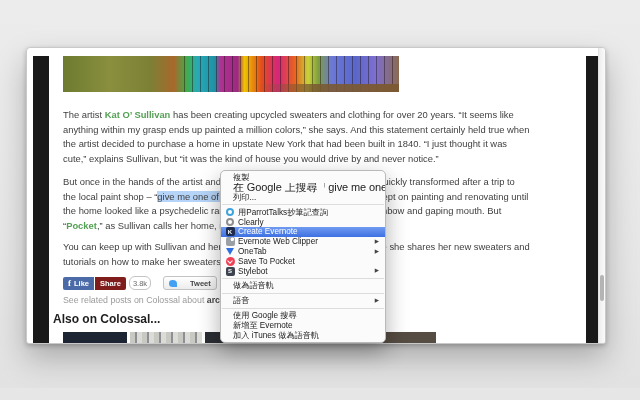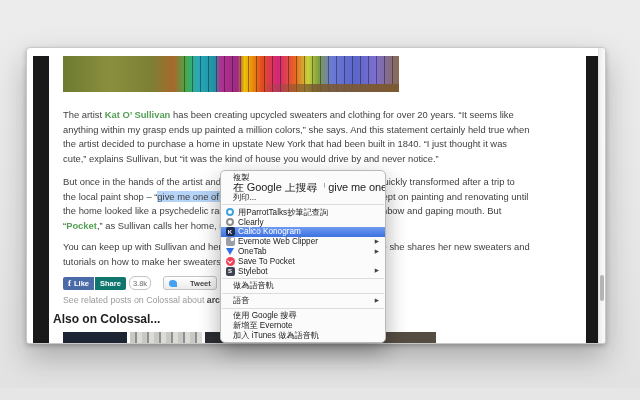--- a/index.html
+++ b/index.html
@@ -30,21 +30,21 @@
   
   .copy{position:absolute;left:36px;width:492px;font-size:9.4px;line-height:14.6px;color:#3f3f3f;}
   .copy .ln{white-space:nowrap;}
   .p1{top:60px;} .p2{top:127px;} .p3{top:192px;}
   .glink{color:#55a055;font-weight:bold;}
   .sel{background:#b5d4f8;}
   
   .share{position:absolute;left:36px;top:228px;display:flex;align-items:center;height:14px;font-size:7.5px;}
   .btn-fb{display:flex;align-items:center;background:#4b6ba8;color:#fff;font-weight:bold;
           border-radius:2px 0 0 2px;padding:2px 5px;gap:3px;}
-  .btn-fb2{background:#0f766e;color:#fff;font-weight:bold;border-radius:0 2px 2px 0;
+  .btn-fb2{background:#7f1d1d;color:#fff;font-weight:bold;border-radius:0 2px 2px 0;
            padding:2px 5px;margin-left:1px;}
   .f-glyph{font-family:"Liberation Serif",serif;font-weight:bold;font-size:9px;line-height:7px;}
   .bubble{border:1px solid #c4c4c4;border-radius:6px;background:#fff;color:#6a6a6a;
           padding:1.5px 3px;margin-left:3px;}
   .btn-lite{display:flex;align-items:center;gap:13px;border:1px solid #c3c3c3;border-radius:3px;
             background:linear-gradient(180deg,#fff,#ececec);padding:1.5px 5px;color:#444;font-weight:bold;}
   .gap{width:12px;}
   .bird{width:8px;height:7px;background:#44a0f2;border-radius:60% 70% 10% 60%;}
   .pin-p{color:#bd081c;font-weight:bold;font-size:9px;line-height:7px;}
   .pin-txt{color:#bd081c;font-weight:bold;}
@@ -175,21 +175,21 @@
     <div class="mrow has-ico">
         <span class="mico">
           <span class="ico-clearly"></span>
         </span>
         <span>Clearly</span>
       </div>
     <div class="mrow has-ico hl">
         <span class="mico">
           <span class="ico-konogram">K</span>
         </span>
-        <span>Calico Konogram</span>
+        <span>Create Evernote</span>
       </div>
     <div class="mrow has-ico">
         <span class="mico">
           <span class="ico-evernote"></span>
         </span>
         <span>Evernote Web Clipper</span>
         <span class="marrow">▶</span>
       </div>
     <div class="mrow has-ico">
         <span class="mico">

